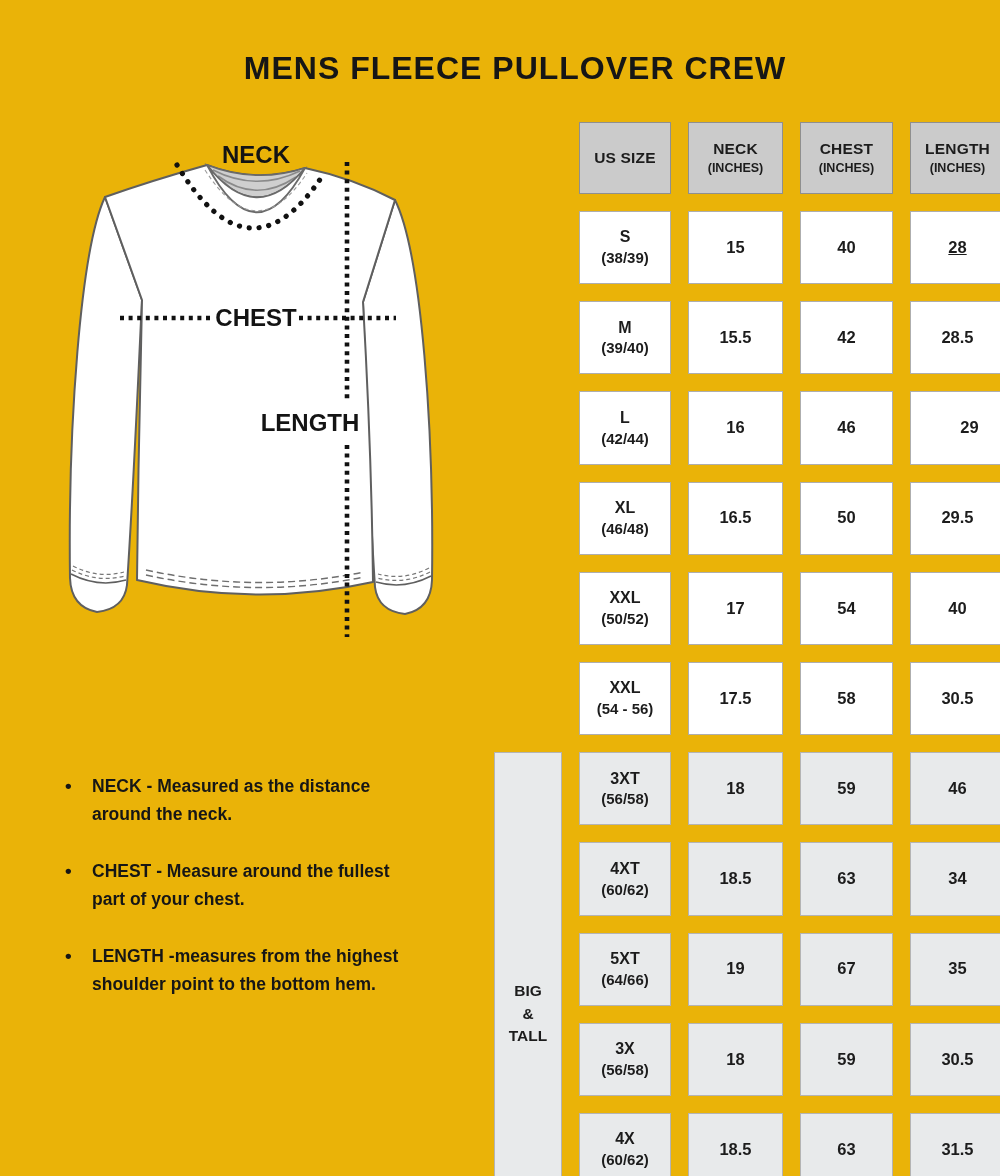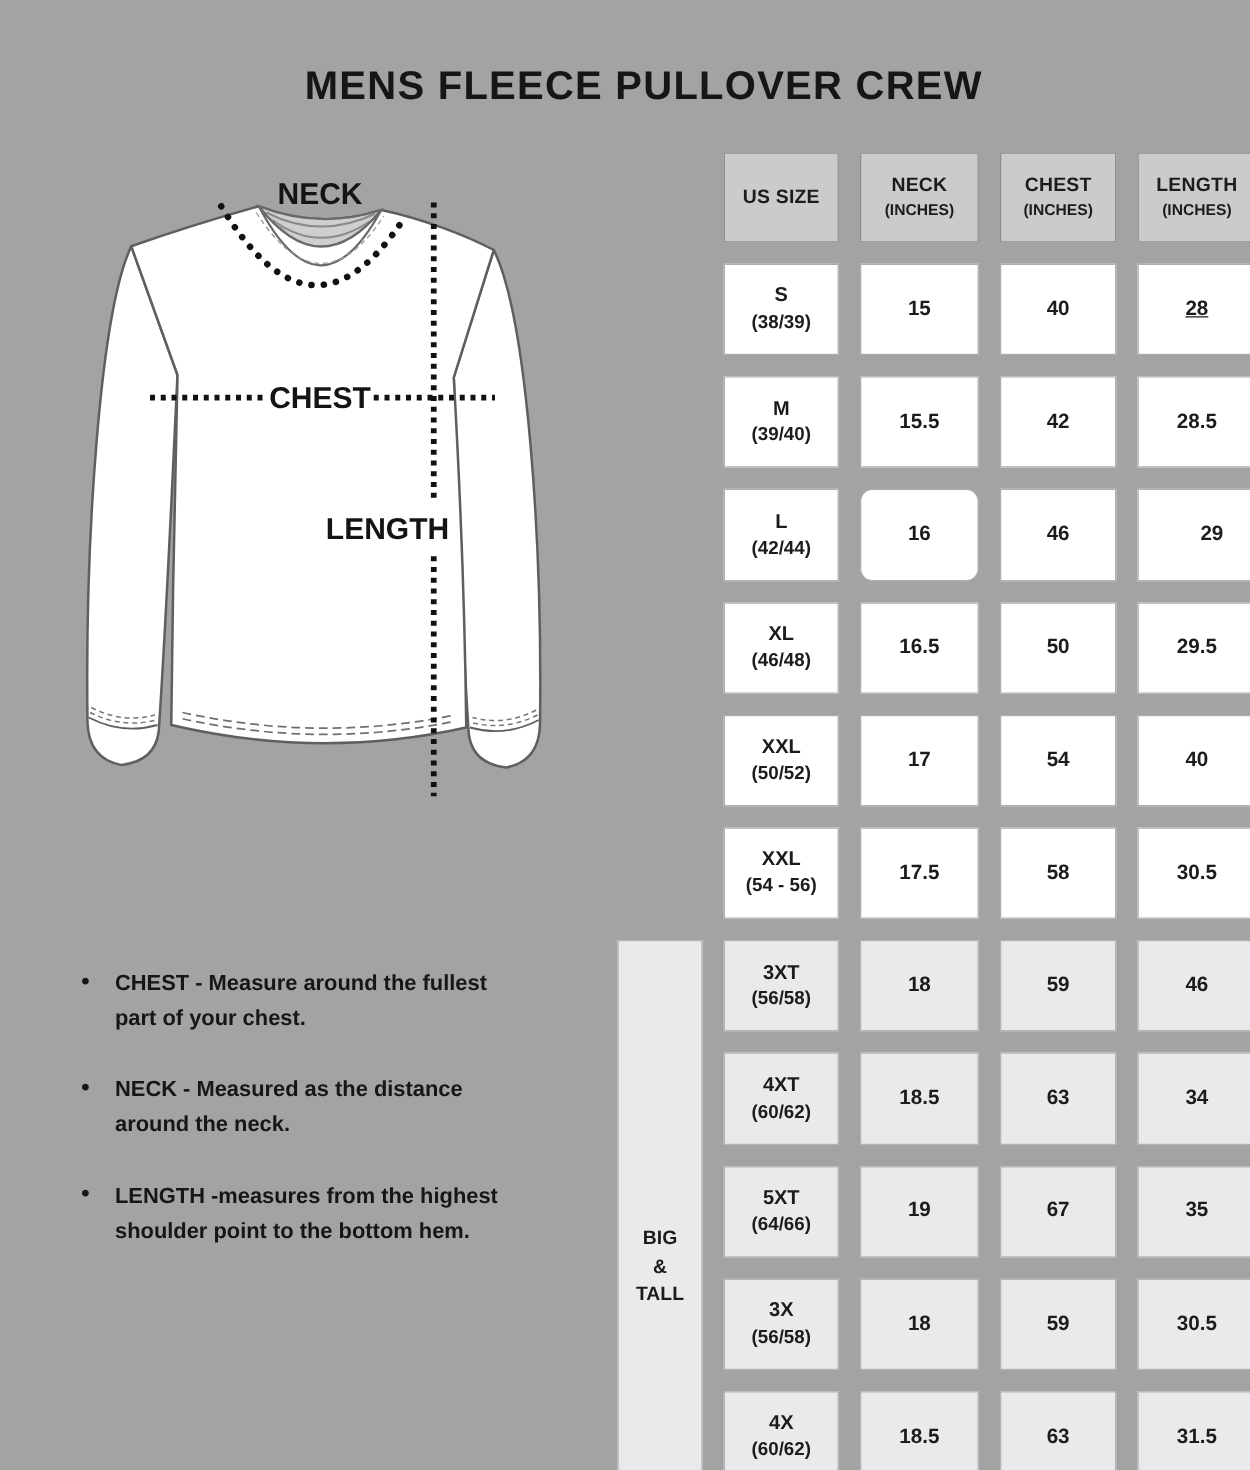--- a/index.html
+++ b/index.html
@@ -1,18 +1,18 @@
 <!DOCTYPE html>
 <html><head>
 <meta charset="utf-8">
 <style>
   * { margin:0; padding:0; box-sizing:border-box; }
   html,body { background:#ffffff; }
   .page {
-    position:relative; width:1000px; height:1176px; background:#a3a3a3;
+    position:relative; width:1000px; height:1176px; background:#eab308;
     font-family:"Liberation Sans", sans-serif; overflow:hidden;
   }
   .page-title {
     position:absolute; top:50px; left:30px; width:970px;
     text-align:center; font-size:32px; font-weight:700; letter-spacing:1px;
     color:#161616;
   }
   
   .shirt-svg { position:absolute; left:50px; top:130px; }
   .svg-label { font-family:"Liberation Sans", sans-serif; font-weight:bold; font-size:24px; fill:#141414; }
@@ -132,21 +132,21 @@
         <div class="sz">M</div>
         <div class="rg">(39/40)</div>
       </div>
       <div class="cell plain num" style="grid-area: 3 / 3;">15.5</div>
       <div class="cell plain num" style="grid-area: 3 / 4;">42</div>
       <div class="cell plain num" style="grid-area: 3 / 5;">28.5</div>
       <div class="cell plain sizecell" style="grid-area: 4 / 2;">
         <div class="sz">L</div>
         <div class="rg">(42/44)</div>
       </div>
-      <div class="cell plain num" style="grid-area: 4 / 3; border-radius: 10px;">16</div>
+      <div class="cell plain num" style="grid-area: 4 / 3;">16</div>
       <div class="cell plain num" style="grid-area: 4 / 4; text-align: center;">46</div>
       <div class="cell plain num" style="grid-area: 4 / 5; padding-left: 24px;">29</div>
       <div class="cell plain sizecell" style="grid-area: 5 / 2;">
         <div class="sz">XL</div>
         <div class="rg">(46/48)</div>
       </div>
       <div class="cell plain num" style="grid-area: 5 / 3;">16.5</div>
       <div class="cell plain num" style="grid-area: 5 / 4;">50</div>
       <div class="cell plain num" style="grid-area: 5 / 5;">29.5</div>
       <div class="cell plain sizecell" style="grid-area: 6 / 2;">
@@ -201,18 +201,18 @@
       <div class="cell bt sizecell" style="grid-area: 13 / 2;">
         <div class="sz">5X</div>
         <div class="rg">(64/66)</div>
       </div>
       <div class="cell bt num" style="grid-area: 13 / 3;">19</div>
       <div class="cell bt num" style="grid-area: 13 / 4;">67</div>
       <div class="cell bt num" style="grid-area: 13 / 5;">32.5</div>
     </div>
 
   <ul class="notes">
+      <li class="note">NECK - Measured as the distance<br>around the neck.</li>
       <li class="note">CHEST - Measure around the fullest<br>part of your chest.</li>
-      <li class="note">NECK - Measured as the distance<br>around the neck.</li>
       <li class="note">LENGTH -measures from the highest<br>shoulder point to the bottom hem.</li>
     </ul>
 
 </div>
 
 </body></html>

